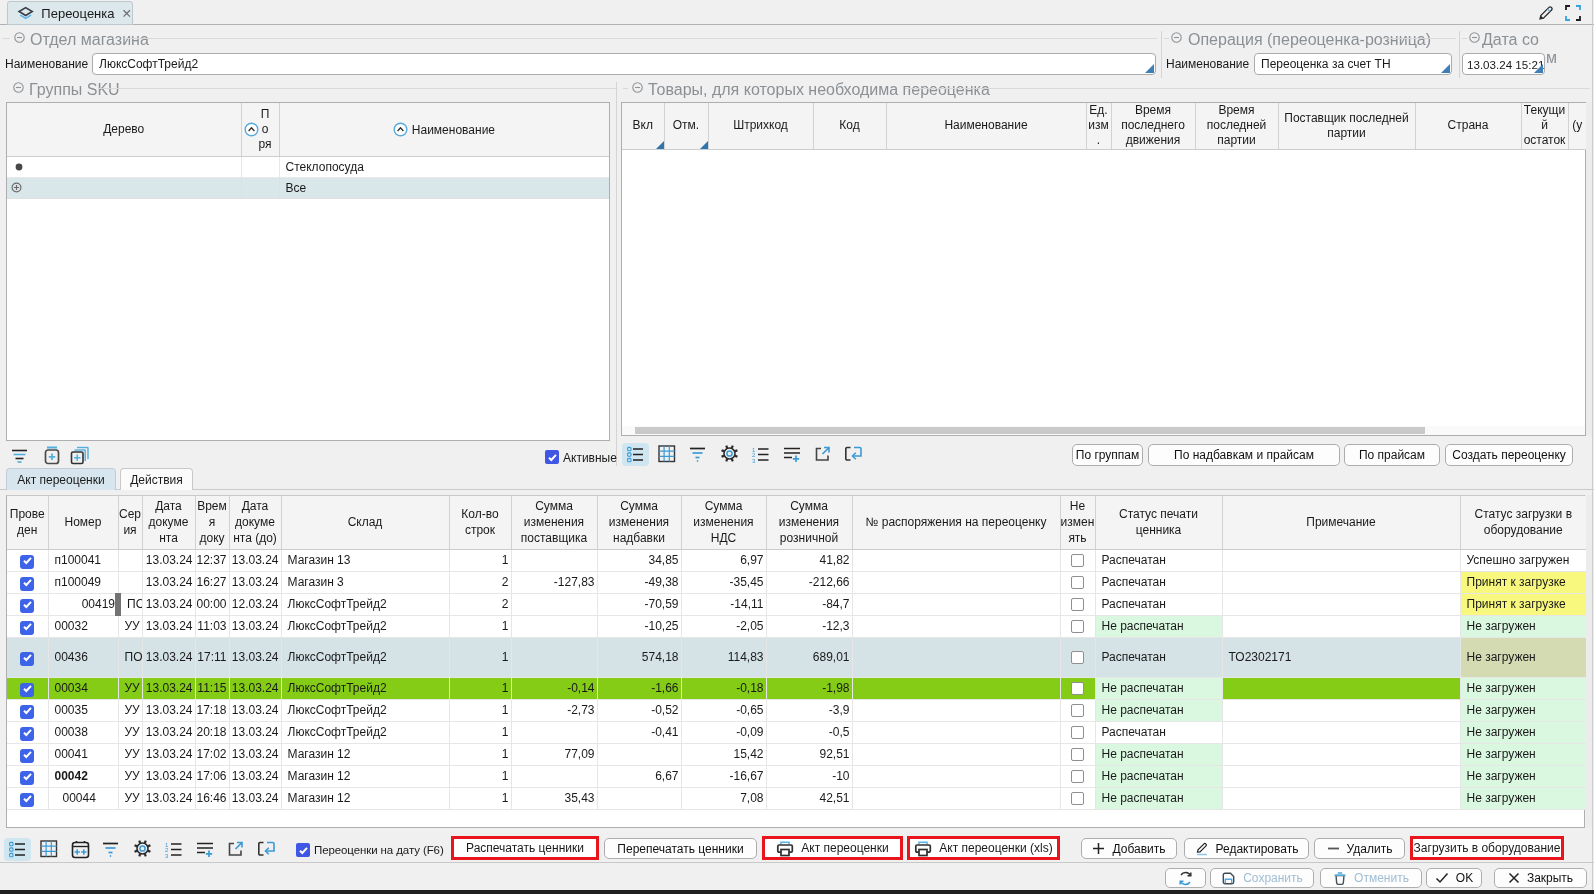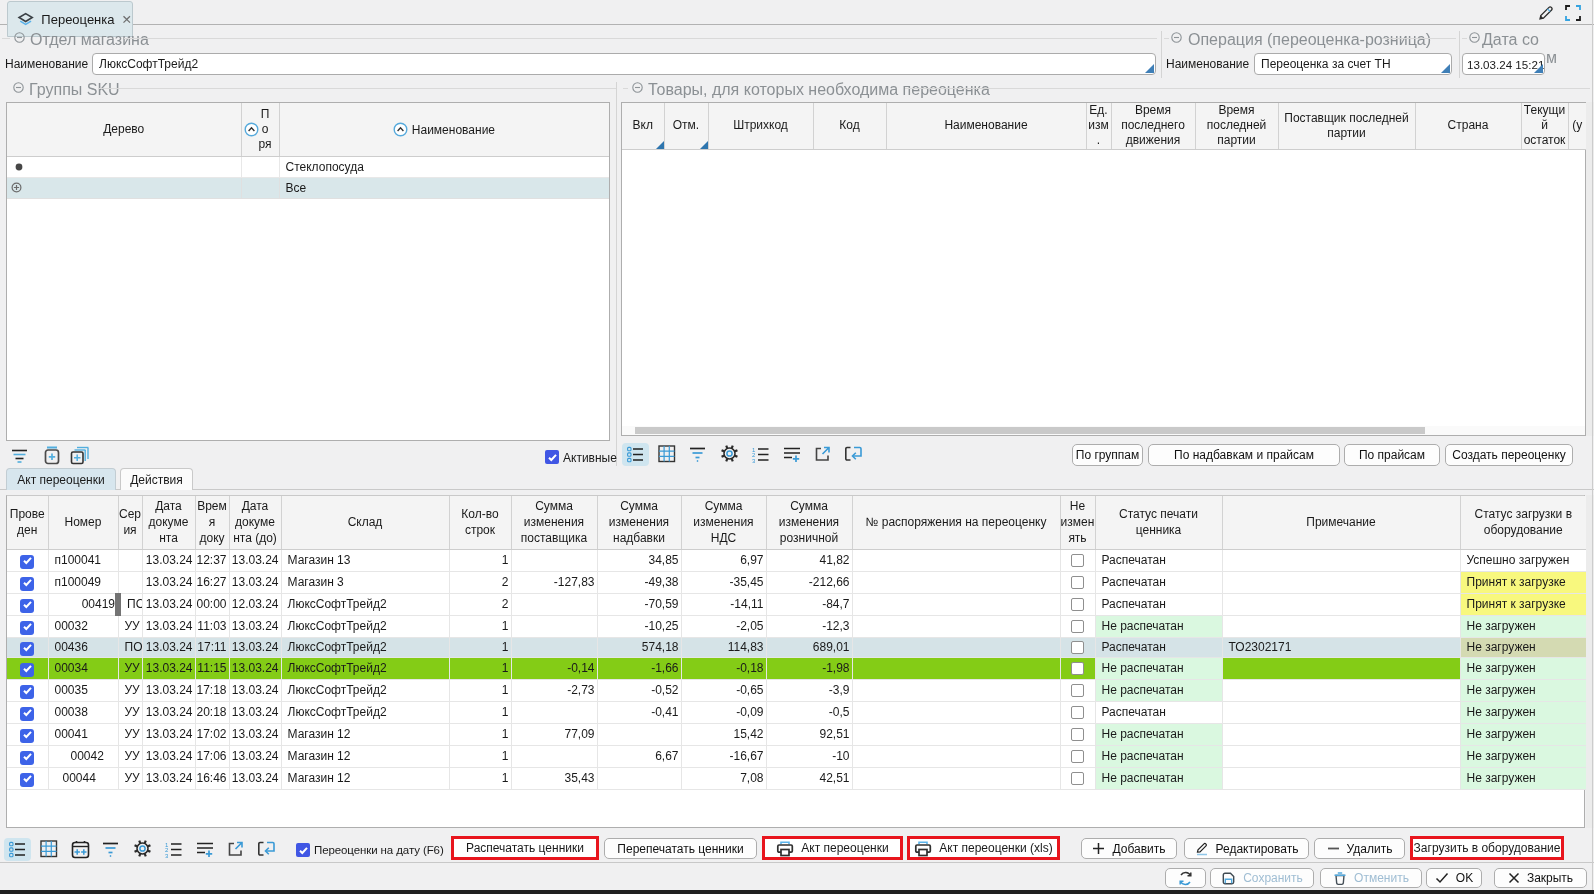--- a/index.html
+++ b/index.html
@@ -15,21 +15,21 @@
 .btn{position:absolute;background:#fdfdfd;border:1px solid #adadad;border-radius:5px;
  display:flex;align-items:center;justify-content:center;font-size:12px;color:#111;gap:7px;}
 .rbox{position:absolute;border:3px solid #e8151d;background:#fff;display:flex;align-items:center;justify-content:center;gap:7px;font-size:12px;}
 .cbx{position:absolute;width:14px;height:14px;background:#4056e4;border-radius:2px;display:flex;align-items:center;justify-content:center;}
 table{border-collapse:collapse;table-layout:fixed;}
 td,th{overflow:hidden;white-space:nowrap;}
 </style></head>
 <body>
 
 <div class="abs" style="left:0;top:0;width:1594px;height:25px;background:#f0f0f1;border-bottom:1px solid #b2b2b2;"></div>
-<div class="abs" style="left:7px;top:1px;width:126px;height:36px;background:#dce8ec;border:1px solid #bcc9ce;border-radius:3px 3px 0 0;display:flex;align-items:center;text-align:right;">
+<div class="abs" style="left:7px;top:1px;width:126px;height:24px;background:#dce8ec;border:1px solid #bcc9ce;border-radius:3px 3px 0 0;display:flex;align-items:center;text-align:right;">
  <svg style="margin-left:9px" width="18" height="18" viewBox="0 0 18 18">
   <path d="M2.2 7.5 L9 3.4 L15.8 7.5 L9 11.6 Z" fill="none" stroke="#3a4045" stroke-width="1.7"></path>
   <path d="M3.4 11.2 L9 14.6 L14.6 11.2" fill="none" stroke="#5ab2ea" stroke-width="1.7"></path>
  </svg>
  <span style="margin-left:7px;font-size:13px;">Переоценка</span>
  <span style="margin-left:7px;color:#6e6e6e;font-size:12.5px;">✕</span>
 </div>
 <svg class="abs" style="left:1536px;top:3px;" width="20" height="20" viewBox="0 0 20 20">
  <path d="M4 16 L4.8 12.6 L13 4.4 A1.6 1.6 0 0 1 15.3 4.4 L15.6 4.7 A1.6 1.6 0 0 1 15.6 7 L7.4 15.2 Z" fill="none" stroke="#2b2b2b" stroke-width="1.3"></path>
  <path d="M11.5 5.9 L14.1 8.5" stroke="#53b1e8" stroke-width="1.3"></path>
@@ -362,21 +362,21 @@
 <td style="border-right:1px solid #e6e6e6;border-bottom:1px solid #e6e6e6;text-align:right;padding-right:2px;"></td>
 <td style="border-right:1px solid #e6e6e6;border-bottom:1px solid #e6e6e6;text-align:right;padding-right:2px;">-10,25</td>
 <td style="border-right:1px solid #e6e6e6;border-bottom:1px solid #e6e6e6;text-align:right;padding-right:2px;">-2,05</td>
 <td style="border-right:1px solid #e6e6e6;border-bottom:1px solid #e6e6e6;text-align:right;padding-right:2px;">-12,3</td>
 <td style="border-right:1px solid #e6e6e6;border-bottom:1px solid #e6e6e6;text-align:left;padding-left:6px;"></td>
 <td style="border-right:1px solid #e6e6e6;border-bottom:1px solid #e6e6e6;text-align:center;"><span style="display:inline-block;width:13px;height:13px;background:#fff;border:1px solid #8f8f8f;border-radius:2px;vertical-align:-3px;"></span></td>
 <td style="border-right:1px solid #e6e6e6;border-bottom:1px solid #e6e6e6;text-align:left;padding-left:6px;background:#daf8e0;">Не распечатан</td>
 <td style="border-right:1px solid #e6e6e6;border-bottom:1px solid #e6e6e6;text-align:left;padding-left:6px;"></td>
 <td style="border-bottom:1px solid #e6e6e6;text-align:left;padding-left:6px;background:#daf8e0;">Не загружен</td>
 </tr>
-<tr style="height:20px;background:#d5e3e7;">
+<tr style="height:40px;background:#d5e3e7;">
 <td style="border-right:1px solid #e6e6e6;border-bottom:1px solid #e6e6e6;text-align:center;background:#d5e3e7;"><span style="display:inline-block;width:14px;height:14px;background:#3d63e8;border-radius:3px;vertical-align:-3px;text-align:center;"><svg width="11" height="11" viewBox="0 0 11 11">
                 <path d="M2 5.7 L4.3 8 L9 2.8" fill="none" stroke="#fff" stroke-width="2"></path>
               </svg></span></td>
 <td style="border-right:1px solid #e6e6e6;border-bottom:1px solid #e6e6e6;text-align:left;padding-left:6px;background:#d5e3e7;">00436</td>
 <td style="border-right:1px solid #e6e6e6;border-bottom:1px solid #e6e6e6;text-align:left;padding-left:6px;background:#d5e3e7;">ПО</td>
 <td style="border-right:1px solid #e6e6e6;border-bottom:1px solid #e6e6e6;text-align:right;padding-right:2px;background:#d5e3e7;">13.03.24</td>
 <td style="border-right:1px solid #e6e6e6;border-bottom:1px solid #e6e6e6;text-align:right;padding-right:2px;background:#d5e3e7;">17:11</td>
 <td style="border-right:1px solid #e6e6e6;border-bottom:1px solid #e6e6e6;text-align:right;padding-right:2px;background:#d5e3e7;">13.03.24</td>
 <td style="border-right:1px solid #e6e6e6;border-bottom:1px solid #e6e6e6;text-align:left;padding-left:6px;background:#d5e3e7;">ЛюксСофтТрейд2</td>
 <td style="border-right:1px solid #e6e6e6;border-bottom:1px solid #e6e6e6;text-align:right;padding-right:2px;background:#d5e3e7;">1</td>
@@ -471,21 +471,21 @@
 <td style="border-right:1px solid #e6e6e6;border-bottom:1px solid #e6e6e6;text-align:left;padding-left:6px;"></td>
 <td style="border-right:1px solid #e6e6e6;border-bottom:1px solid #e6e6e6;text-align:center;"><span style="display:inline-block;width:13px;height:13px;background:#fff;border:1px solid #8f8f8f;border-radius:2px;vertical-align:-3px;"></span></td>
 <td style="border-right:1px solid #e6e6e6;border-bottom:1px solid #e6e6e6;text-align:left;padding-left:6px;background:#daf8e0;">Не распечатан</td>
 <td style="border-right:1px solid #e6e6e6;border-bottom:1px solid #e6e6e6;text-align:left;padding-left:6px;"></td>
 <td style="border-bottom:1px solid #e6e6e6;text-align:left;padding-left:6px;background:#daf8e0;">Не загружен</td>
 </tr>
 <tr style="height:22px;background:#fff;">
 <td style="border-right:1px solid #e6e6e6;border-bottom:1px solid #e6e6e6;text-align:center;"><span style="display:inline-block;width:14px;height:14px;background:#3d63e8;border-radius:3px;vertical-align:-3px;text-align:center;"><svg width="11" height="11" viewBox="0 0 11 11">
                 <path d="M2 5.7 L4.3 8 L9 2.8" fill="none" stroke="#fff" stroke-width="2"></path>
               </svg></span></td>
-<td style="border-right:1px solid #e6e6e6;border-bottom:1px solid #e6e6e6;text-align:left;padding-left:22px;">00042</td>
+<td style="border-right:1px solid #e6e6e6;border-bottom:1px solid #e6e6e6;text-align:left;padding-left:6px;font-weight:bold;">00042</td>
 <td style="border-right:1px solid #e6e6e6;border-bottom:1px solid #e6e6e6;text-align:left;padding-left:6px;">УУ</td>
 <td style="border-right:1px solid #e6e6e6;border-bottom:1px solid #e6e6e6;text-align:right;padding-right:2px;">13.03.24</td>
 <td style="border-right:1px solid #e6e6e6;border-bottom:1px solid #e6e6e6;text-align:right;padding-right:2px;">17:06</td>
 <td style="border-right:1px solid #e6e6e6;border-bottom:1px solid #e6e6e6;text-align:right;padding-right:2px;">13.03.24</td>
 <td style="border-right:1px solid #e6e6e6;border-bottom:1px solid #e6e6e6;text-align:left;padding-left:6px;">Магазин 12</td>
 <td style="border-right:1px solid #e6e6e6;border-bottom:1px solid #e6e6e6;text-align:right;padding-right:2px;">1</td>
 <td style="border-right:1px solid #e6e6e6;border-bottom:1px solid #e6e6e6;text-align:right;padding-right:2px;"></td>
 <td style="border-right:1px solid #e6e6e6;border-bottom:1px solid #e6e6e6;text-align:right;padding-right:2px;">6,67</td>
 <td style="border-right:1px solid #e6e6e6;border-bottom:1px solid #e6e6e6;text-align:right;padding-right:2px;">-16,67</td>
 <td style="border-right:1px solid #e6e6e6;border-bottom:1px solid #e6e6e6;text-align:right;padding-right:2px;">-10</td>

